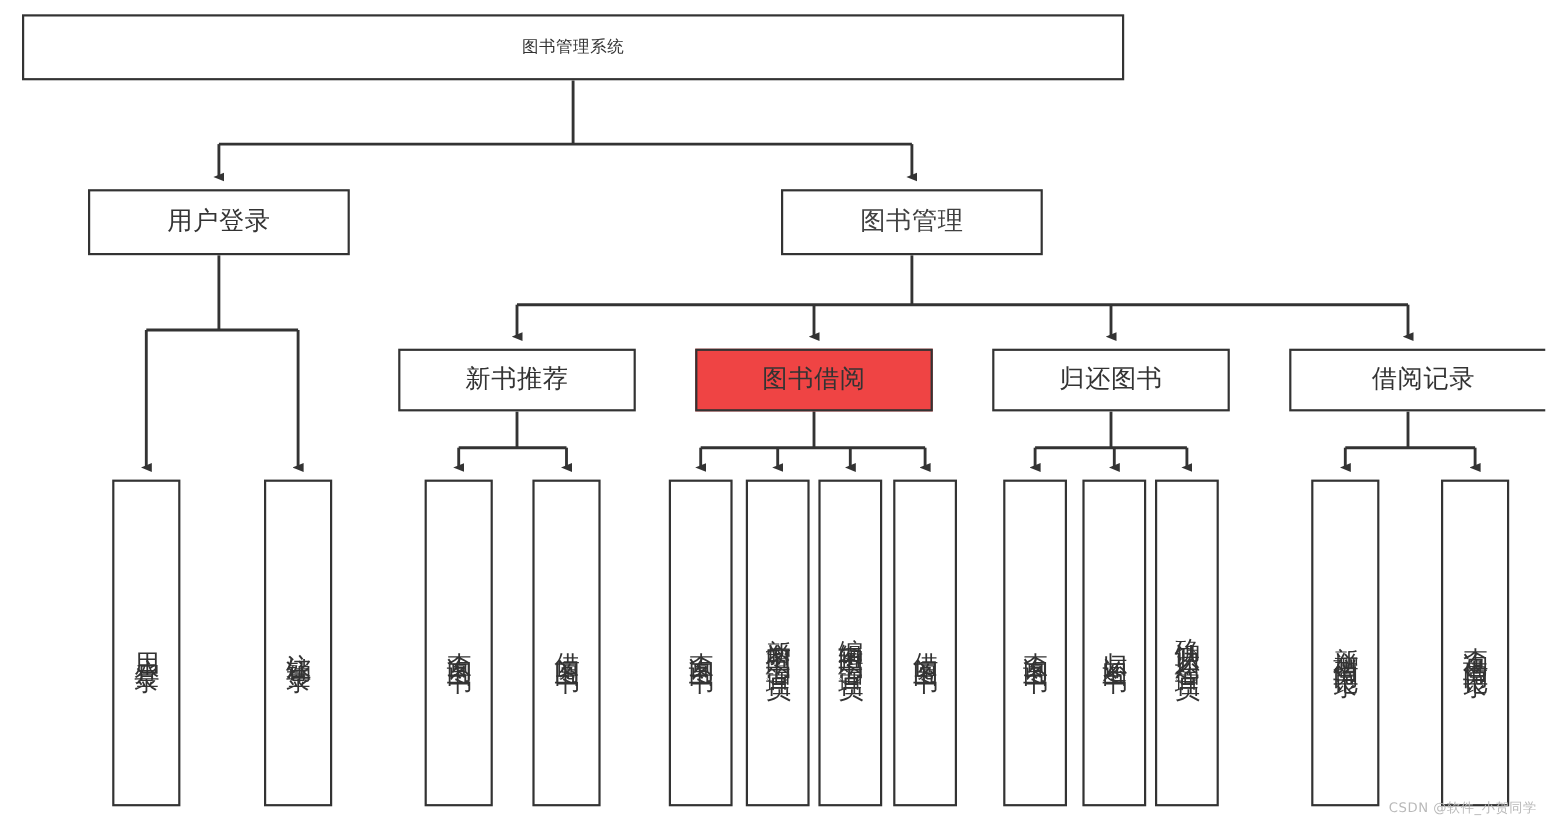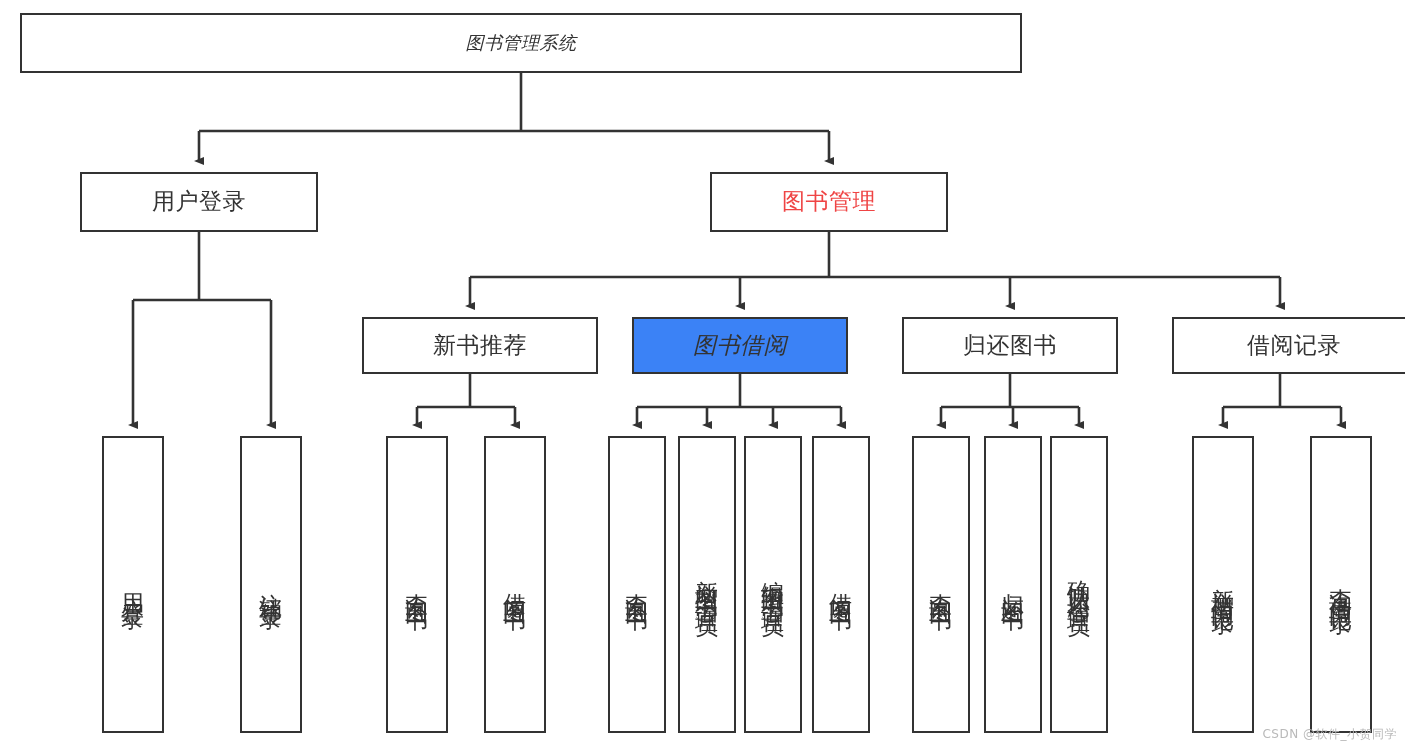--- a/index.html
+++ b/index.html
@@ -40,22 +40,21 @@
     text-align: center;
     line-height: 1.18;
     white-space: nowrap;
   }
   
   .node.horiz .label {
     font-size: 23px;
     letter-spacing: 0.5px;
   }
   .node.root .label {
-    font-size: 18px;
-    font-style: italic;
+    font-size: 15px;
   }
   
   .node.vert {
     align-items: center;
     justify-content: center;
   }
   .node.vert .label {
     writing-mode: vertical-rl;
     text-orientation: upright;
     font-size: 23px;
@@ -119,27 +118,27 @@
         <line x1="1341" y1="407" x2="1341" y2="425" stroke="#333333" stroke-width="2.6" marker-end="url(#arrow)"></line>
       </g>
   </svg>
   <div id="node-layer">
       <div class="node horiz root" style="left: 20px; top: 13px; width: 1002px; height: 60px; border-color: rgb(51, 51, 51); background: rgb(255, 255, 255); color: rgb(51, 51, 51);">
         <span class="label">图书管理系统</span>
       </div>
       <div class="node horiz" style="left: 80px; top: 172px; width: 238px; height: 60px; border-color: rgb(51, 51, 51); background: rgb(255, 255, 255); color: rgb(51, 51, 51);">
         <span class="label">用户登录</span>
       </div>
-      <div class="node horiz" style="left: 710px; top: 172px; width: 238px; height: 60px; border-color: rgb(51, 51, 51); background: rgb(255, 255, 255); color: #ef4444;">
+      <div class="node horiz" style="left: 710px; top: 172px; width: 238px; height: 60px; border-color: rgb(51, 51, 51); background: rgb(255, 255, 255); color: #404040;">
         <span class="label">图书管理</span>
       </div>
-      <div class="node horiz" style="left: 362px; top: 317px; width: 236px; height: 57px; border-color: rgb(51, 51, 51); background: rgb(255, 255, 255); color: rgb(51, 51, 51);">
+      <div class="node horiz" style="left: 362px; top: 317px; width: 216px; height: 57px; border-color: rgb(51, 51, 51); background: rgb(255, 255, 255); color: rgb(51, 51, 51);">
         <span class="label">新书推荐</span>
       </div>
-      <div class="node horiz" style="left: 632px; top: 317px; width: 216px; height: 57px; border-color: rgb(51, 51, 51); background: #3b82f6; color: rgb(51, 51, 51); font-style: italic;">
+      <div class="node horiz" style="left: 632px; top: 317px; width: 216px; height: 57px; border-color: rgb(51, 51, 51); background: #ef4444; color: rgb(51, 51, 51);">
         <span class="label">图书借阅</span>
       </div>
       <div class="node horiz" style="left: 902px; top: 317px; width: 216px; height: 57px; border-color: rgb(51, 51, 51); background: rgb(255, 255, 255); color: rgb(51, 51, 51);">
         <span class="label">归还图书</span>
       </div>
       <div class="node horiz" style="left: 1172px; top: 317px; width: 244px; height: 57px; border-color: rgb(51, 51, 51); background: rgb(255, 255, 255); color: rgb(51, 51, 51);">
         <span class="label">借阅记录</span>
       </div>
       <div class="node vert" style="left: 102px; top: 436px; width: 62px; height: 297px; border-color: rgb(51, 51, 51); background: rgb(255, 255, 255); color: rgb(51, 51, 51);">
         <span class="label">用户登录</span>

